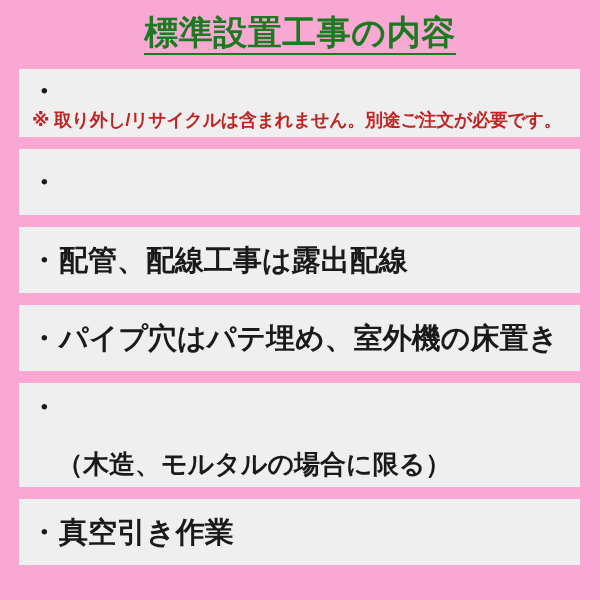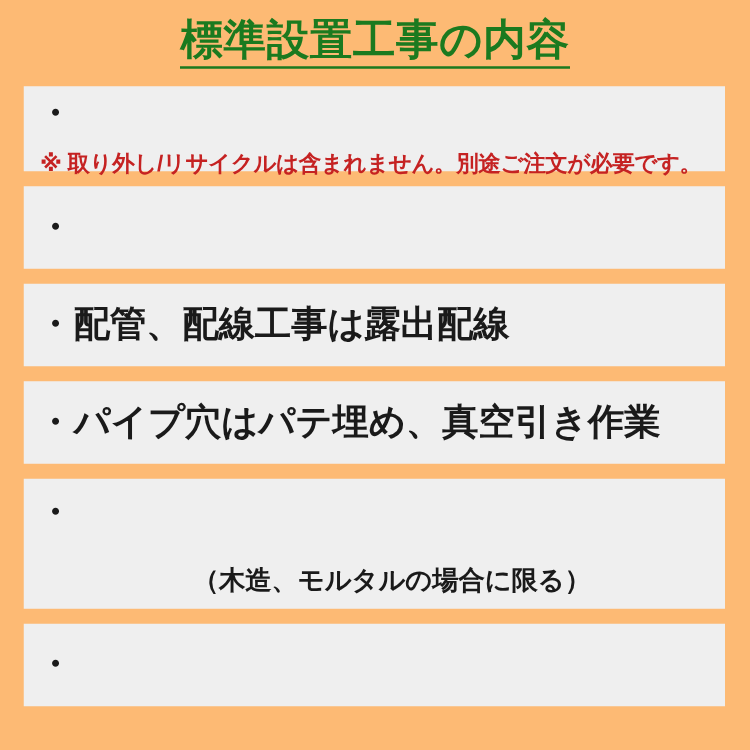--- a/index.html
+++ b/index.html
@@ -5,21 +5,21 @@
   html, body {
     margin: 0;
     padding: 0;
     background: #ffffff;
     font-family: "Liberation Sans", "DejaVu Sans", sans-serif;
   }
   .page {
     position: relative;
     width: 600px;
     height: 600px;
-    background: #fdba74;
+    background: #f9a8d4;
     overflow: hidden;
   }
   .title-wrap {
     text-align: center;
     padding-top: 13px;
     height: 55px;
     box-sizing: border-box;
   }
   .title-text {
     display: inline-block;
@@ -65,38 +65,37 @@
   }
   .bullet {
     flex: none;
     width: 30px;
     text-align: center;
     font-size: 29px;
     font-weight: 700;
     color: #1a1a1a;
   }
   .note {
-    margin-top: 12px;
+    margin-top: 1px;
     padding-left: 3px;
     font-size: 18px;
     font-weight: 700;
     color: #c52222;
     line-height: 1.2;
     white-space: nowrap;
     letter-spacing: -0.3px;
   }
   .cont-line {
-    font-size: 21px;
+    font-size: 26px;
     font-weight: 700;
     color: #1a1a1a;
     line-height: 1.25;
     padding-left: 28px;
     margin-top: 23px;
     white-space: nowrap;
-    text-align: center;
   }
 </style>
 </head>
 <body>
 
 <div class="page">
 
   <div class="title-wrap">
     <span class="title-text">標準設置工事の内容</span>
   </div>
@@ -119,31 +118,32 @@
     <div class="item item-single">
       <div class="line">
         <span class="bullet">・</span>
         <span class="text">配管、配線工事は露出配線</span>
       </div>
     </div>
 
     <div class="item item-single">
       <div class="line">
         <span class="bullet">・</span>
-        <span class="text">パイプ穴はパテ埋め、真空引き作業</span>
+        <span class="text">パイプ穴はパテ埋め、室外機の床置き</span>
       </div>
     </div>
 
     <div class="item item-tall">
       <div class="line">
         <span class="bullet">・</span>
       </div>
       <div class="cont-line">（木造、モルタルの場合に限る）</div>
     </div>
 
     <div class="item item-single">
       <div class="line">
         <span class="bullet">・</span>
+        <span class="text">真空引き作業</span>
       </div>
     </div>
 
   </div>
 </div>
 
 </body></html>

